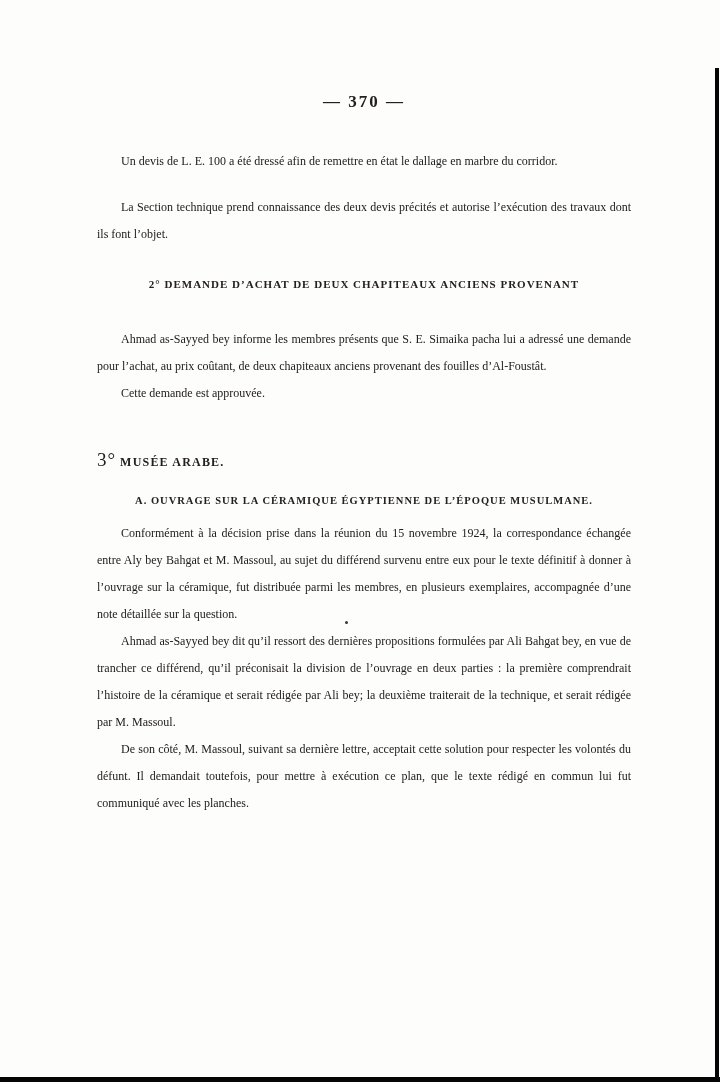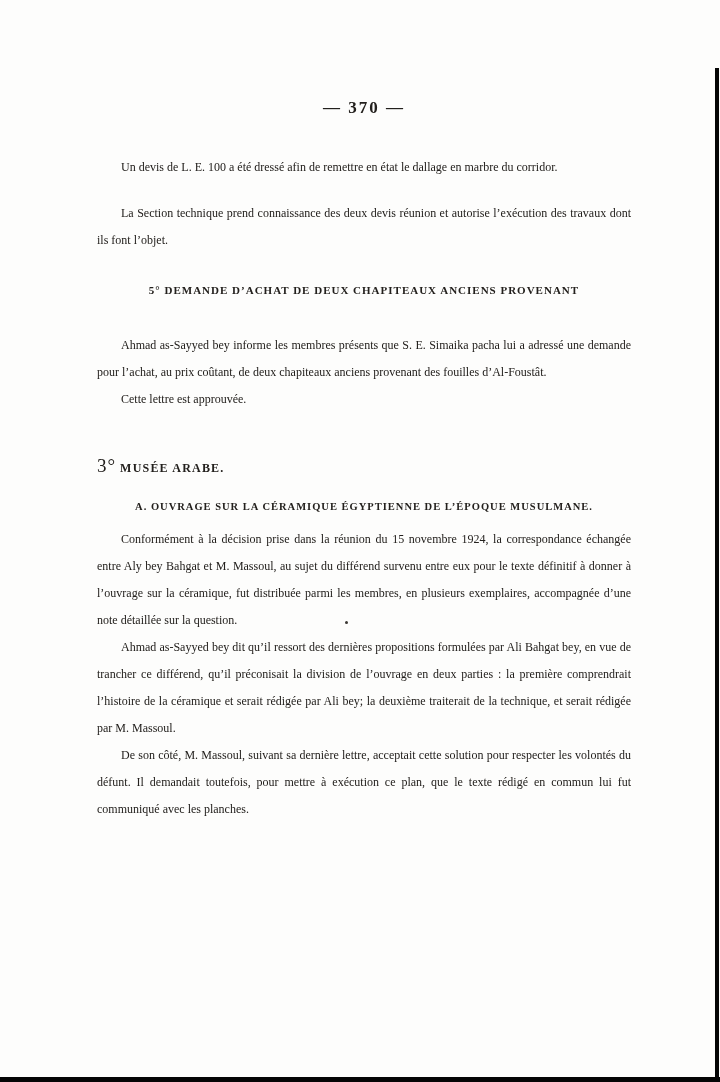--- a/index.html
+++ b/index.html
@@ -13,21 +13,21 @@
     height: 1082px;
     background: #fdfdfc;
     font-family: "Liberation Serif", "DejaVu Serif", serif;
     color: #23201d;
     overflow: hidden;
     box-sizing: border-box;
   }
   .content {
     position: absolute;
     left: 97px;
-    top: 98px;
+    top: 92px;
     width: 534px;
   }
   .page-number {
     text-align: center;
     font-size: 17px;
     font-weight: bold;
     letter-spacing: 2px;
     margin: 0 0 36px 0;
   }
   .heading-left {
@@ -101,28 +101,28 @@
 <body>
 
 <div class="page">
   <div class="content">
 
     <div class="page-number">— 370 —</div>
 
 
     <p class="para">Un devis de L. E. 100 a été dressé afin de remettre en état le dallage en marbre du corridor.</p>
 
-    <p class="para gap-sm">La Section technique prend connaissance des deux devis réunion et autorise l’exécution des travaux dont ils font l’objet.</p>
+    <p class="para gap-sm">La Section technique prend connaissance des deux devis précités et autorise l’exécution des travaux dont ils font l’objet.</p>
 
-    <div class="heading-center heading-num-line">5°  DEMANDE D’ACHAT DE DEUX CHAPITEAUX ANCIENS PROVENANT</div>
+    <div class="heading-center heading-num-line">2°  DEMANDE D’ACHAT DE DEUX CHAPITEAUX ANCIENS PROVENANT</div>
 
 
     <p class="para gap-md">Ahmad as-Sayyed bey informe les membres présents que S. E. Simaika pacha lui a adressé une demande pour l’achat, au prix coûtant, de deux chapiteaux anciens provenant des fouilles d’Al-Foustât.</p>
 
-    <p class="para">Cette lettre est approuvée.</p>
+    <p class="para">Cette demande est approuvée.</p>
 
     <div class="heading-musee">
       <span class="num">3°</span>
       <span class="txt">MUSÉE ARABE.</span>
     </div>
 
     <div class="heading-center heading-a">A.  OUVRAGE SUR LA CÉRAMIQUE ÉGYPTIENNE DE L’ÉPOQUE MUSULMANE.</div>
 
     <p class="para after-heading-a">Conformément à la décision prise dans la réunion du 15 novembre 1924, la correspondance échangée entre Aly bey Bahgat et M. Massoul, au sujet du différend survenu entre eux pour le texte définitif à donner à l’ouvrage sur la céramique, fut distribuée parmi les membres, en plusieurs exemplaires, accompagnée d’une note détaillée sur la question.</p>
 

